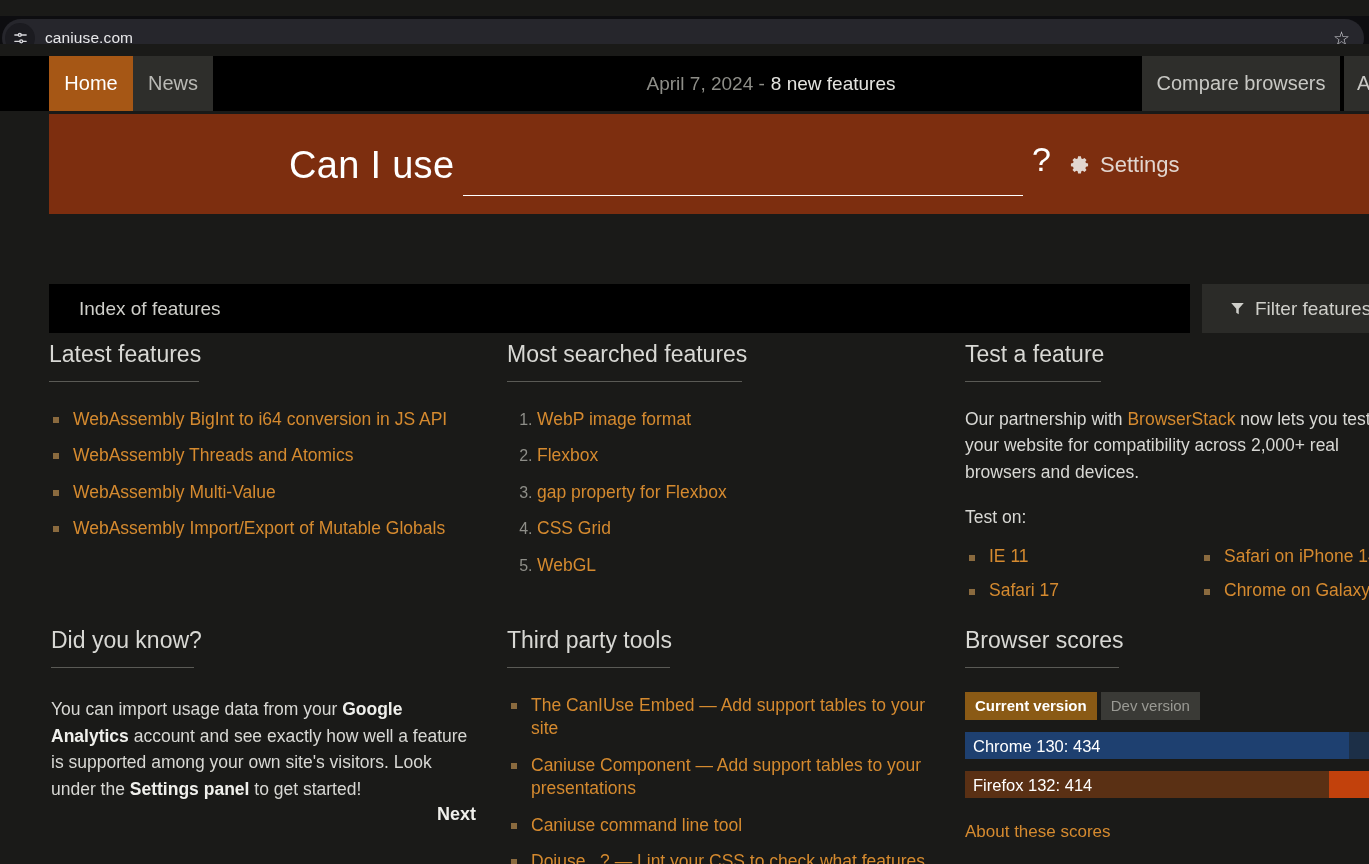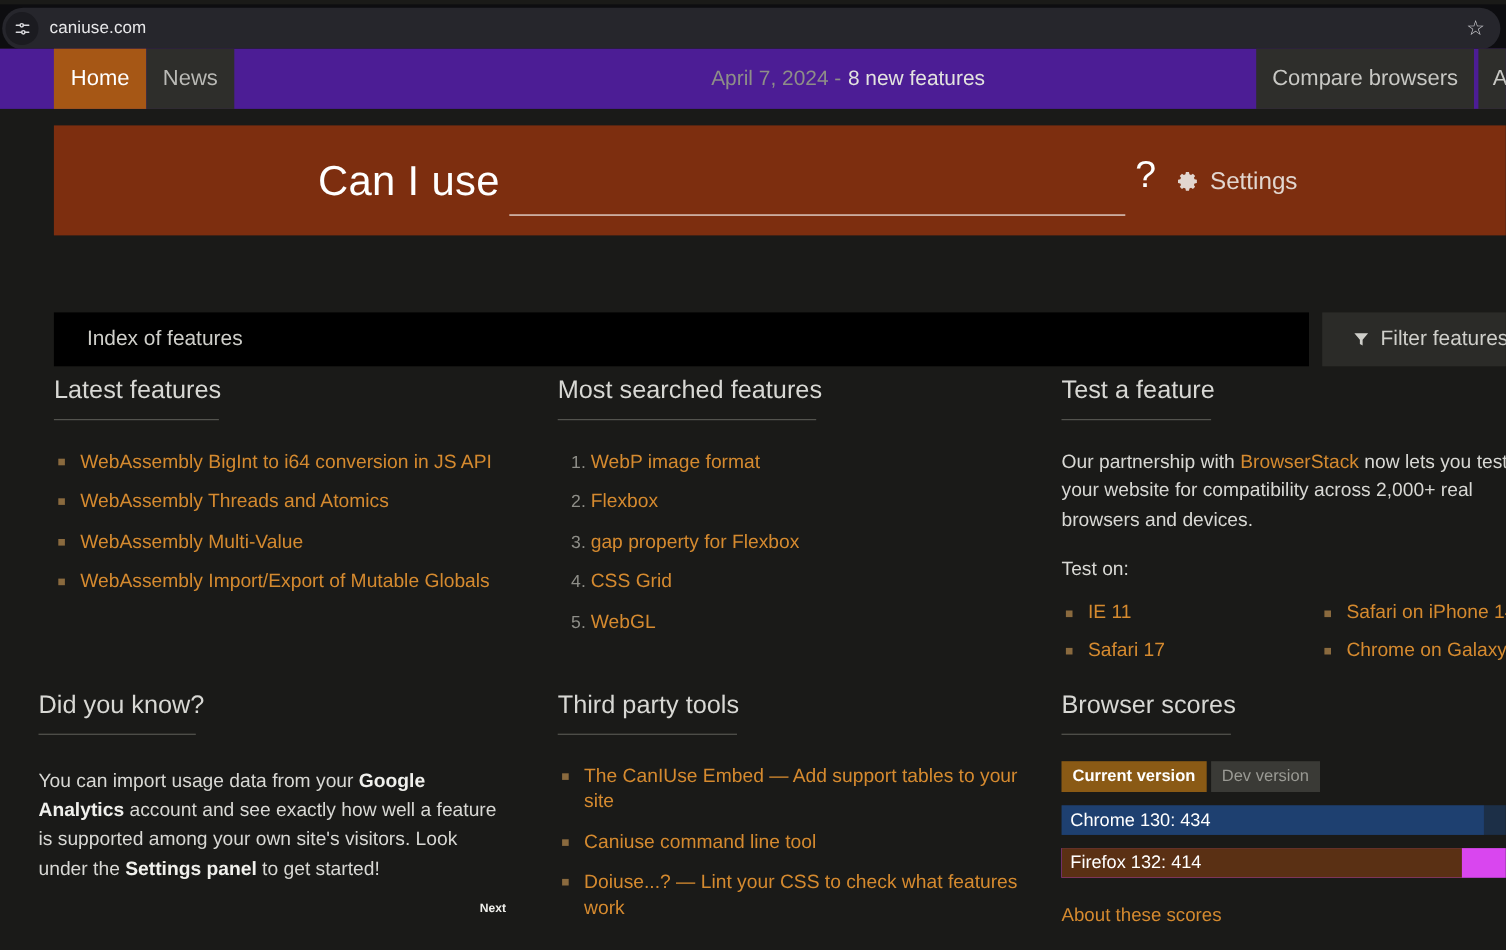--- a/index.html
+++ b/index.html
@@ -5,21 +5,21 @@
   * { box-sizing: border-box; margin: 0; padding: 0; }
   html, body {
     width: 1369px; height: 864px;
     background: #1a1a18;
     font-family: "Liberation Sans", sans-serif;
     overflow: hidden;
   }
 
   
   #browser-bar {
-    position: absolute; top: 4px; left: 0;
+    position: absolute; top: 16px; left: 0;
     width: 1369px; height: 44px;
     background: #0d0d10;
   }
   #url-pill {
     position: absolute; top: 3px; left: 2px;
     width: 1362px; height: 38px;
     background: #26262c;
     border-radius: 19px;
     display: flex; align-items: center;
   }
@@ -46,23 +46,23 @@
   
   #page {
     position: absolute; top: 44px; left: 0;
     width: 1369px; height: 820px;
     background: #1a1a18;
     overflow: hidden;
   }
 
   
   #topnav {
-    position: absolute; top: 0; left: 0;
+    position: absolute; top: 12px; left: 0;
     width: 1369px; height: 55px;
-    background: #4c1d95;
+    background: #000000;
   }
   .nav-tab {
     position: absolute; top: 0; height: 55px;
     display: flex; align-items: center; justify-content: center;
     font-size: 20px;
     color: #b9b9b5;
     padding: 0 18px;
     white-space: nowrap;
   }
   #tab-home {
@@ -247,25 +247,25 @@
   
   #dyk-text {
     margin-top: 28px;
     color: #d8d8d4;
     font-size: 17.5px;
     line-height: 1.52;
     width: 425px;
   }
   #dyk-text b { color: #f0f0ec; }
   #dyk-next {
-    margin-top: 18px;
+    margin-top: 2px;
     width: 425px;
     text-align: right;
     color: #efefeb;
-    font-size: 11px;
+    font-size: 18px;
     font-weight: bold;
   }
 
   
   #score-toggle {
     margin-top: 24px;
     display: flex;
   }
   .toggle-btn {
     font-size: 15px;
@@ -289,21 +289,21 @@
   .score-label {
     position: absolute; left: 8px; top: 50%;
     transform: translateY(-50%);
     color: #ffffff;
     font-size: 16.5px;
     white-space: nowrap;
   }
   #bar-chrome  .score-fill { background: #1e4070; }
   #bar-chrome  { background: #1c2f47; }
   #bar-firefox .score-fill { background: #5a3014; }
-  #bar-firefox { background: #d946ef; text-align: right; }
+  #bar-firefox { background: #c2410c; text-align: right; }
   #bar-safari  .score-fill { background: #3b3b3b; }
   #bar-safari  { background: #2b2b2b; }
 
   #about-scores {
     display: block;
     margin-top: 24px;
     color: #d58a2f;
     font-size: 17px;
     text-decoration: none;
   }
@@ -407,34 +407,35 @@
     </div>
     <div id="test-on-label">Test on:</div>
     <div id="test-grid">
       <div class="item"><a class="lnk" href="#">IE 11</a></div>
       <div class="item"><a class="lnk" href="#">Safari on iPhone 14</a></div>
       <div class="item"><a class="lnk" href="#">Safari 17</a></div>
       <div class="item"><a class="lnk" href="#">Chrome on Galaxy S23</a></div>
     </div>
   </div>
 
-  <div class="col row-b" id="col-1b" style="left:35px;width:440px">
+  <div class="col row-b" id="col-1b" style="left:51px;width:440px">
     <div class="sec-title">Did you know?</div>
     <div class="sec-rule" style="width:143px"></div>
     <div id="dyk-text">
       <span>You can import usage data from your </span><b>Google Analytics</b><span> account and see exactly how well a feature is supported among your own site's visitors. Look under the </span><b>Settings panel</b><span> to get started!</span>
     </div>
     <div id="dyk-next">Next</div>
   </div>
 
   <div class="col row-b" id="col-2b" style="left:507px;width:450px">
     <div class="sec-title">Third party tools</div>
     <div class="sec-rule" style="width:163px"></div>
     <ul class="sq-list">
       <li><a class="lnk" href="#">The CanIUse Embed — Add support tables to your site</a></li>
+      <li><a class="lnk" href="#">Caniuse Component — Add support tables to your presentations</a></li>
       <li><a class="lnk" href="#">Caniuse command line tool</a></li>
       <li><a class="lnk" href="#">Doiuse...? — Lint your CSS to check what features work</a></li>
 
     </ul>
   </div>
 
   <div class="col row-b" id="col-3b" style="left:965px;width:420px">
     <div class="sec-title">Browser scores</div>
     <div class="sec-rule" style="width:154px"></div>
     <div id="score-toggle">

